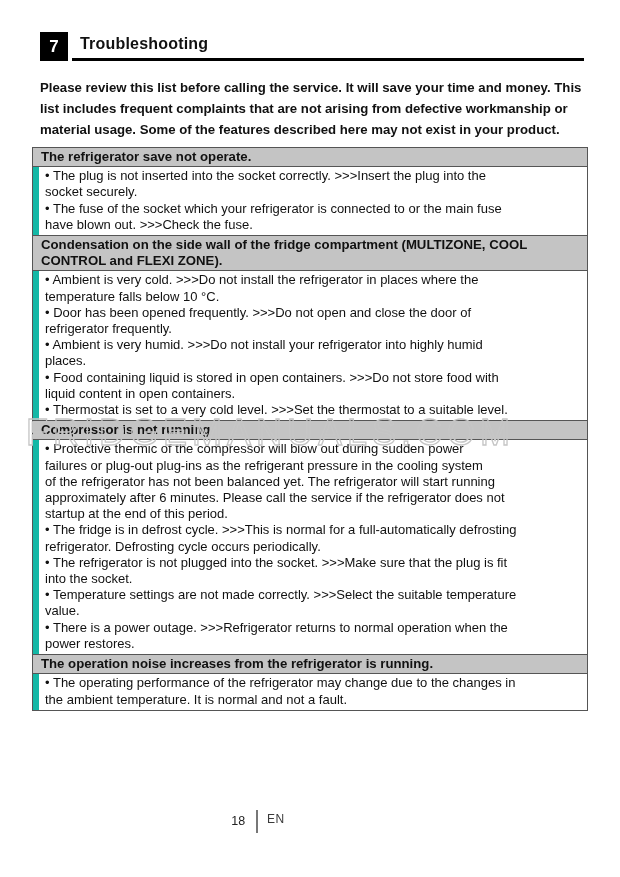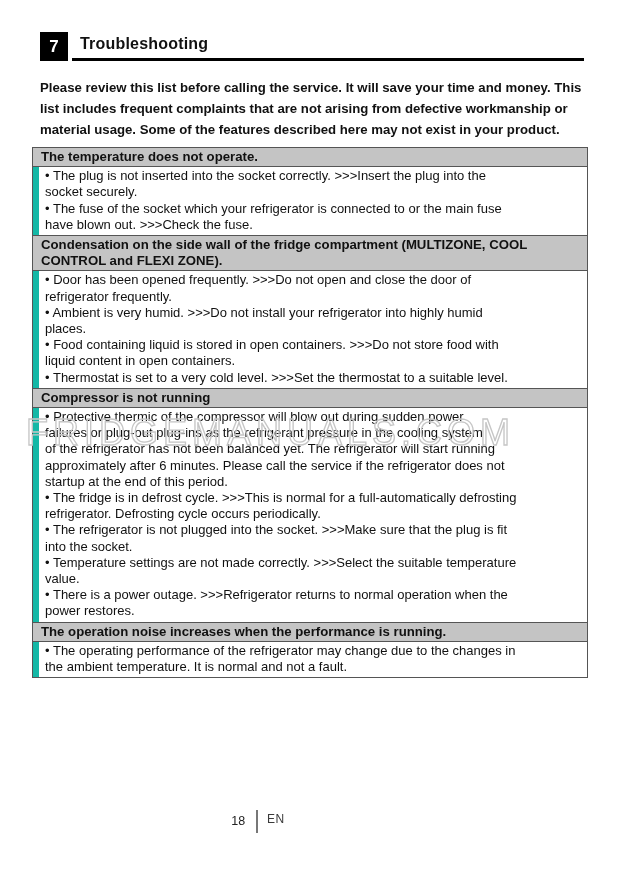--- a/index.html
+++ b/index.html
@@ -67,33 +67,35 @@
   </div>
   <h1 class="chapter-title">Troubleshooting</h1>
   <div class="title-rule"></div>
 
   <p class="intro">Please review this list before calling the service. It will save your time and money. This
 list includes frequent complaints that are not arising from defective workmanship or
 material usage. Some of the features described here may not exist in your product.</p>
 
   <div class="sections" id="sections">
   <section class="section">
-    <h2 class="sec-header">The temperature does not operate.</h2>
+    <h2 class="sec-header">The refrigerator save not operate.</h2>
     <div class="sec-body">
           <p class="item">The plug is not inserted into the socket correctly. &gt;&gt;&gt;Insert the plug into the
 socket securely.</p>
           <p class="item">The fuse of the socket which your refrigerator is connected to or the main fuse
 have blown out. &gt;&gt;&gt;Check the fuse.</p>
         </div>
   </section>
 
   <section class="section">
     <h2 class="sec-header">Condensation on the side wall of the fridge compartment (MULTIZONE, COOL
 CONTROL and FLEXI ZONE).</h2>
     <div class="sec-body">
+          <p class="item">Ambient is very cold. &gt;&gt;&gt;Do not install the refrigerator in places where the
+temperature falls below 10 °C.</p>
           <p class="item">Door has been opened frequently. &gt;&gt;&gt;Do not open and close the door of
 refrigerator frequently.</p>
           <p class="item">Ambient is very humid. &gt;&gt;&gt;Do not install your refrigerator into highly humid
 places.</p>
           <p class="item">Food containing liquid is stored in open containers. &gt;&gt;&gt;Do not store food with
 liquid content in open containers.</p>
           <p class="item">Thermostat is set to a very cold level. &gt;&gt;&gt;Set the thermostat to a suitable level.</p>
         </div>
   </section>
 
@@ -110,21 +112,21 @@
           <p class="item">The refrigerator is not plugged into the socket. &gt;&gt;&gt;Make sure that the plug is fit
 into the socket.</p>
           <p class="item">Temperature settings are not made correctly. &gt;&gt;&gt;Select the suitable temperature
 value.</p>
           <p class="item">There is a power outage. &gt;&gt;&gt;Refrigerator returns to normal operation when the
 power restores.</p>
         </div>
   </section>
 
   <section class="section">
-    <h2 class="sec-header">The operation noise increases when the performance is running.</h2>
+    <h2 class="sec-header">The operation noise increases from the refrigerator is running.</h2>
     <div class="sec-body">
           <p class="item">The operating performance of the refrigerator may change due to the changes in
 the ambient temperature. It is normal and not a fault.</p>
         </div>
   </section>
 </div>
 
   <div class="watermark">FRIDGEMANUALS.COM</div>
 
   <div class="footer">

